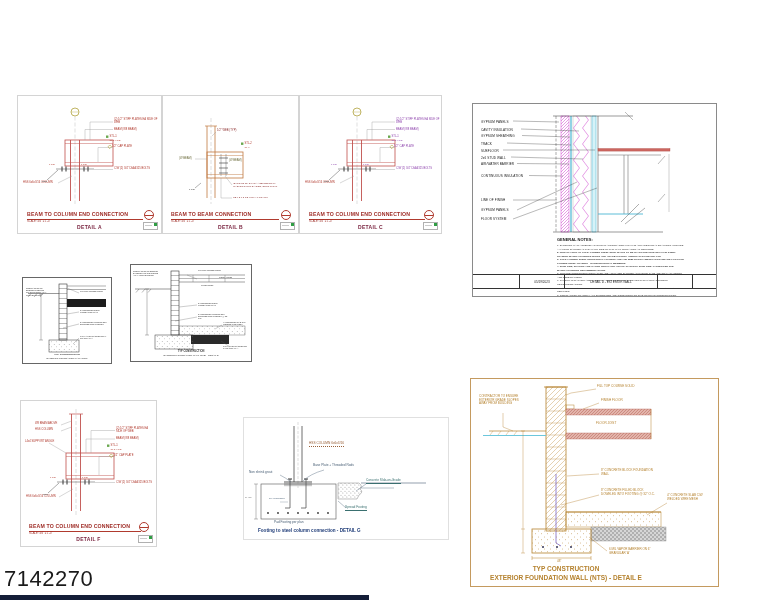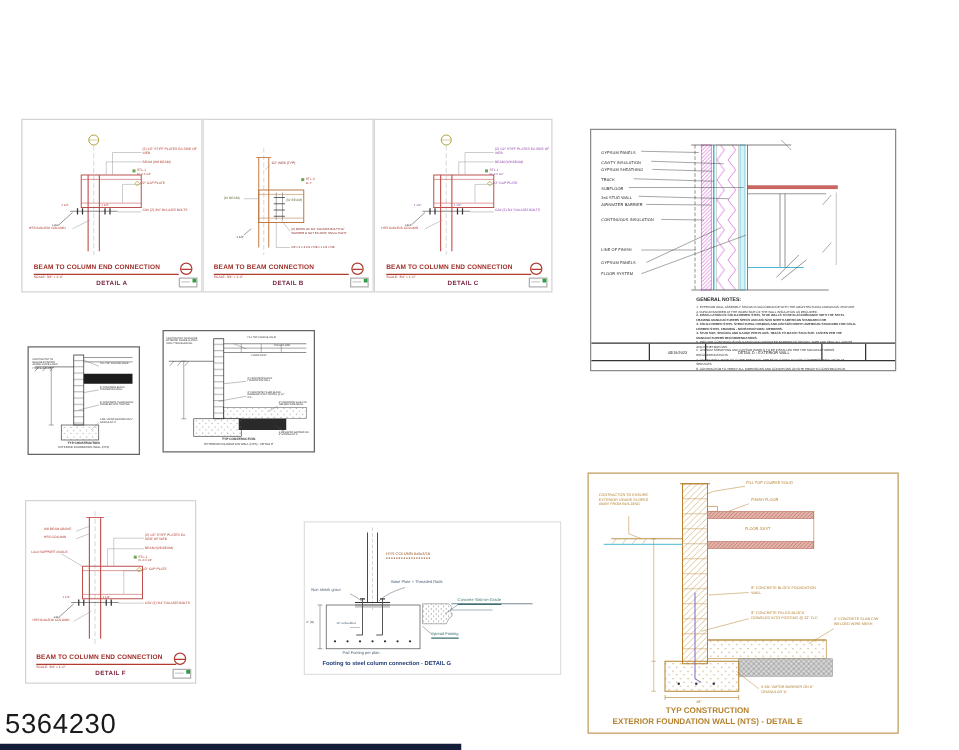--- a/index.html
+++ b/index.html
@@ -509,14 +509,14 @@
   <div class="lbl tan f30 wrap" style="left:8px;top:16px;width:48px;">CONTRACTOR TO ENSURE EXTERIOR GRADE SLOPES AWAY FROM BUILDING</div>
   <div class="lbl tan f30 wrap" style="left:130px;top:90px;width:52px;">8" CONCRETE BLOCK FOUNDATION WALL</div>
   <div class="lbl tan f30 wrap" style="left:130px;top:110px;width:56px;">8" CONCRETE FILLED BLOCK DOWELED INTO FOOTING @ 32" O.C.</div>
   <div class="lbl tan f30 wrap" style="left:196px;top:115px;width:46px;">4" CONCRETE SLAB C/W WELDED WIRE MESH</div>
   <div class="lbl tan f30 wrap" style="left:138px;top:169px;width:48px;">6 MIL VAPOR BARRIER ON 6" GRANULAR 'A'</div>
   <div class="lbl tan f30" style="left:86px;top:180.5px;">48"</div>
   <div class="cap1" style="top:186px;font-size:6.5px;">TYP CONSTRUCTION</div>
   <div class="cap1" style="top:194.5px;font-size:6.5px;">EXTERIOR FOUNDATION WALL (NTS) - DETAIL E</div>
 </div>
 
-<div class="lbl" style="left:4px;top:566px;font-size:22px;color:#1a1a1a;letter-spacing:0.5px;">5364230</div>
+<div class="lbl" style="left:4px;top:566px;font-size:22px;color:#1a1a1a;letter-spacing:0.5px;">7142270</div>
 <div style="position:absolute;left:0;top:595px;width:369px;height:5px;background:#141e38;"></div>
 
 </body></html>

